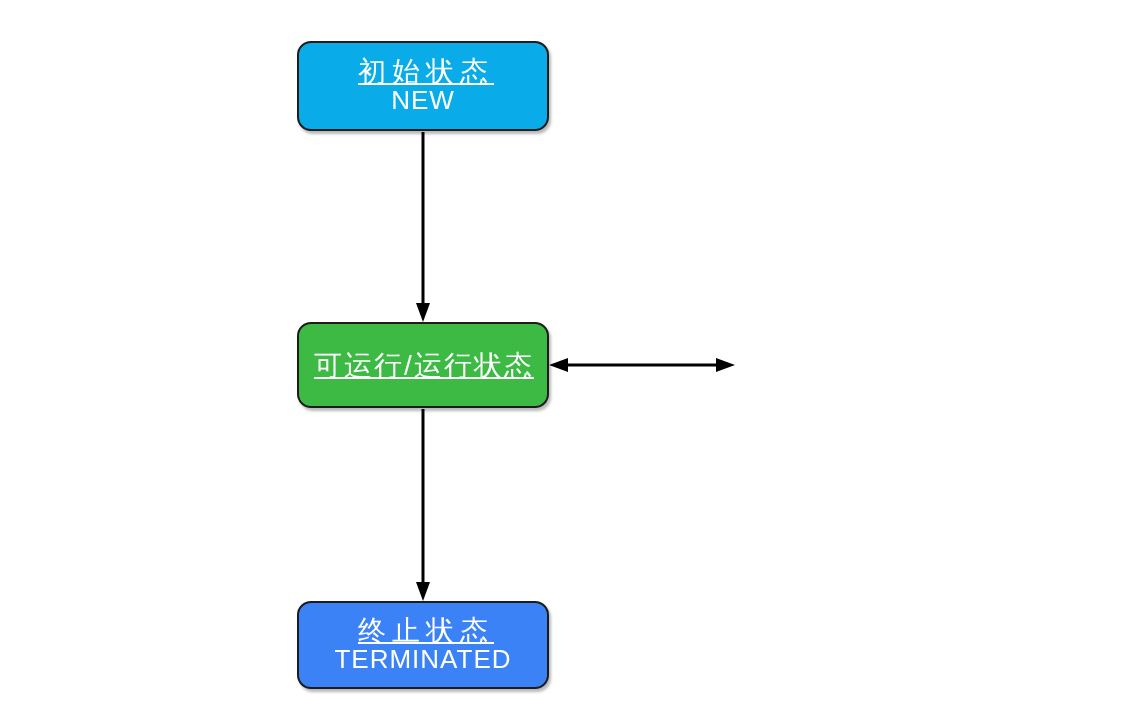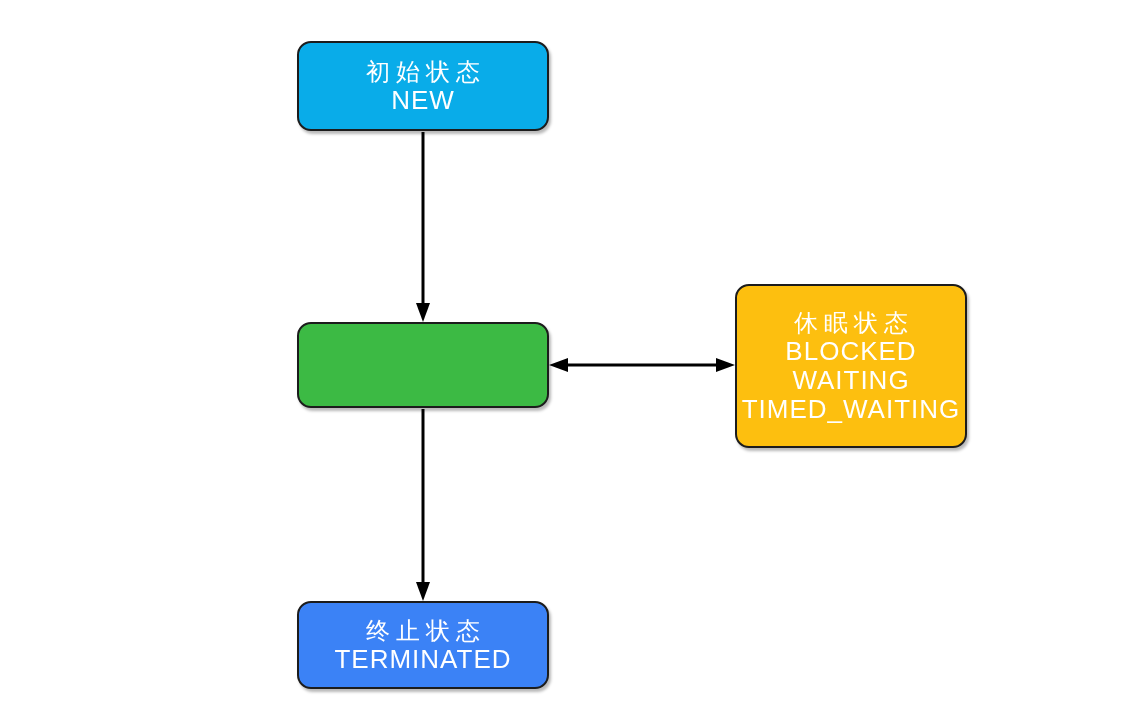--- a/index.html
+++ b/index.html
@@ -34,23 +34,24 @@
     align-items: center;
     justify-content: center;
     color: #ffffff;
     text-align: center;
   }
   .node .line {
     line-height: 29px;
     white-space: nowrap;
   }
   .line.zh {
-    font-size: 24px;
+    font-size: 28px;
     letter-spacing: 6px;
     text-indent: 6px; 
+    text-decoration: underline;
   }
   .line.zh.tight {
     letter-spacing: 2px;
     text-indent: 2px;
   }
   .line.en {
     font-size: 26px;
     letter-spacing: 1px;
   }
   #node-new        { left: 297px; top: 41px;  width: 252px; height: 90px;  }
@@ -81,27 +82,22 @@
       <polygon points="423,601 416,582 430,582" fill="#000000"></polygon>
     </g>
   </svg>
 
   <div class="node" id="node-new" style="background-color: rgb(9, 172, 233);">
     <div class="line zh">初始状态</div>
     <div class="line en">NEW</div>
   </div>
 
   <div class="node" id="node-runnable" style="background-color: rgb(60, 186, 68);">
+    <div class="line zh tight">可运行/运行状态</div>
   </div>
 
-  <div class="node" id="node-sleep" style="background-color: rgb(253, 191, 15);">
-    <div class="line zh">休眠状态</div>
-    <div class="line en">BLOCKED</div>
-    <div class="line en">WAITING</div>
-    <div class="line en">TIMED_WAITING</div>
-  </div>
 
   <div class="node" id="node-terminated" style="background-color: #3b82f6;">
     <div class="line zh">终止状态</div>
     <div class="line en">TERMINATED</div>
   </div>
 
 </div>
 
 </body></html>

